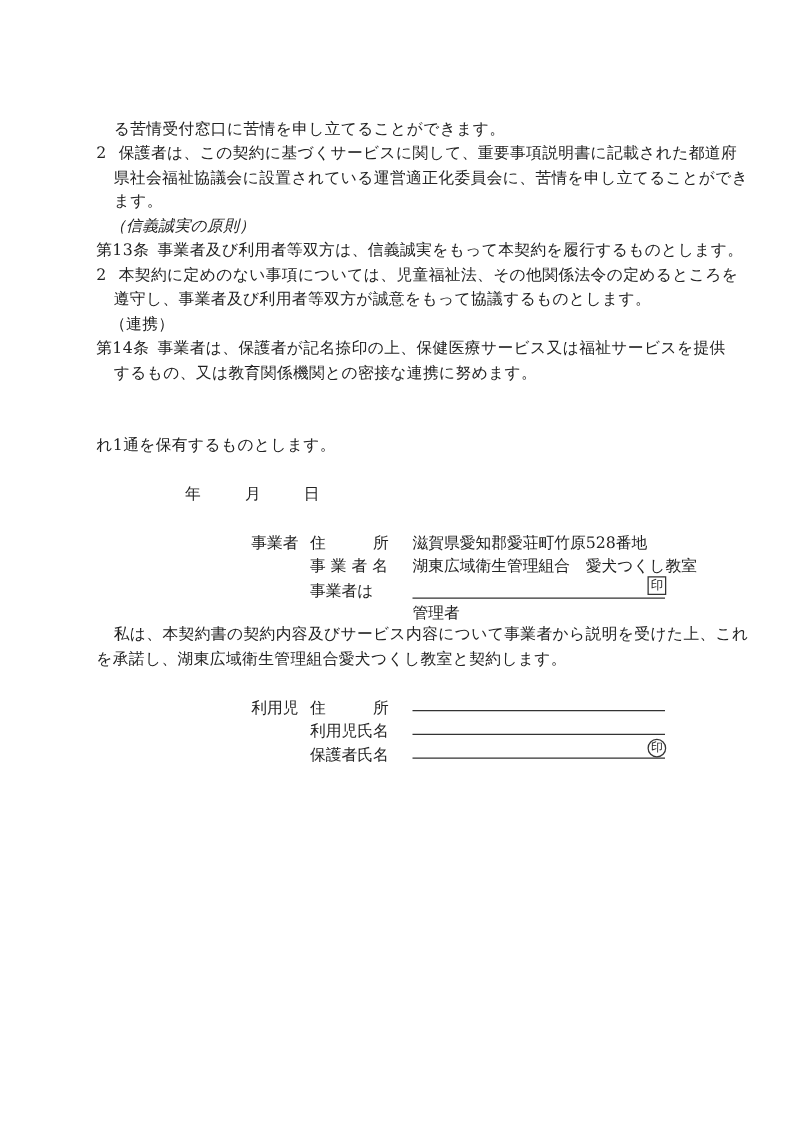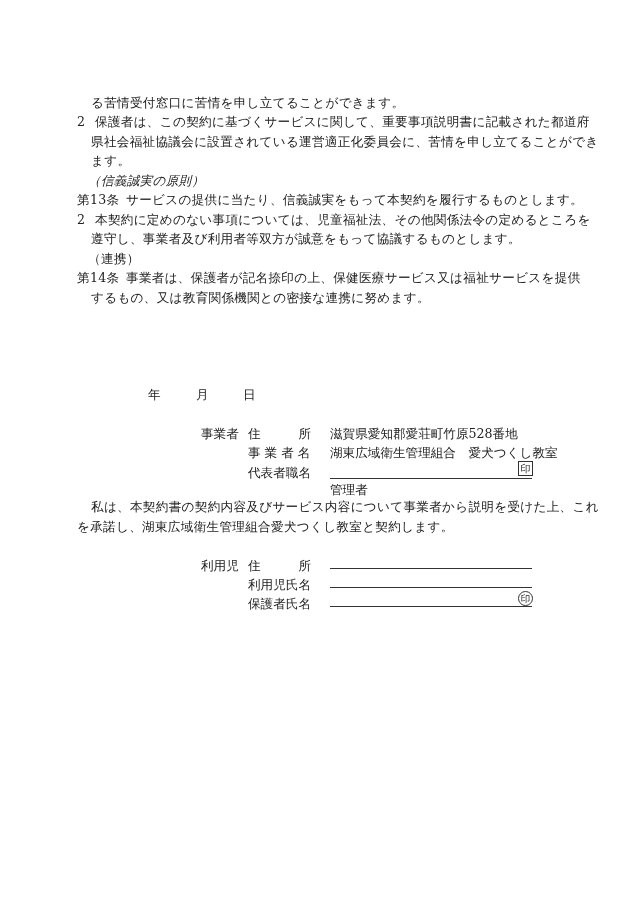--- a/index.html
+++ b/index.html
@@ -21,47 +21,48 @@
 
   <div class="line" style="left:77px; top:98px;">2</div>
   <div class="line" style="left:95px; top:98px;">保護者は、この契約に基づくサービスに関して、重要事項説明書に記載された都道府</div>
 
   <div class="line" style="left:91px; top:118px;">県社会福祉協議会に設置されている運営適正化委員会に、苦情を申し立てることができ</div>
   <div class="line" style="left:91px; top:137px;">ます。</div>
 
   <div class="line" style="left:88px; top:157px;font-style:italic;">（信義誠実の原則）</div>
 
   <div class="line" style="left:77px; top:176px;">第13条</div>
-  <div class="line" style="left:126px; top:176px;">サービスの提供に当たり、信義誠実をもって本契約を履行するものとします。</div>
+  <div class="line" style="left:126px; top:176px;">事業者及び利用者等双方は、信義誠実をもって本契約を履行するものとします。</div>
 
   <div class="line" style="left:77px; top:196px;">2</div>
   <div class="line" style="left:95px; top:196px;">本契約に定めのない事項については、児童福祉法、その他関係法令の定めるところを</div>
 
   <div class="line" style="left:91px; top:215px;">遵守し、事業者及び利用者等双方が誠意をもって協議するものとします。</div>
 
   <div class="line" style="left:88px; top:235px;">（連携）</div>
 
   <div class="line" style="left:77px; top:254px;">第14条</div>
   <div class="line" style="left:126px; top:254px;">事業者は、保護者が記名捺印の上、保健医療サービス又は福祉サービスを提供</div>
 
   <div class="line" style="left:91px; top:274px;">するもの、又は教育関係機関との密接な連携に努めます。</div>
 
+  <div class="line" style="left:77px; top:332px;">れ1通を保有するものとします。</div>
 
   <div class="lbl" style="left:148px; top:371px;">年</div>
   <div class="lbl" style="left:196px; top:371px;">月</div>
   <div class="lbl" style="left:243px; top:371px;">日</div>
 
   <div class="lbl" style="left:201px; top:410px;">事業者</div>
   <div class="lbl" style="left:248px; top:410px;">住　　　所</div>
   <div class="lbl" style="left:330px; top:410px;">滋賀県愛知郡愛荘町竹原528番地</div>
 
   <div class="lbl" style="left:248px; top:429px;text-align:right;">事 業 者 名</div>
   <div class="lbl" style="left:330px; top:429px;">湖東広域衛生管理組合　愛犬つくし教室</div>
 
-  <div class="lbl" style="left:248px; top:449px;">代表者職名</div>
+  <div class="lbl" style="left:248px; top:449px;">事業者は</div>
   <div class="lbl" style="left:330px; top:466px;">管理者</div>
   <div class="uline" style="left:330px; top:462px; width:202px;"></div>
   <div class="seal-sq" style="left:518px; top:445px;">印</div>
 
   <div class="line" style="left:91px; top:483px;">私は、本契約書の契約内容及びサービス内容について事業者から説明を受けた上、これ</div>
   <div class="line" style="left:77px; top:503px;">を承諾し、湖東広域衛生管理組合愛犬つくし教室と契約します。</div>
 
   <div class="lbl" style="left:201px; top:542px;">利用児</div>
   <div class="lbl" style="left:248px; top:542px;">住　　　所</div>
   <div class="lbl" style="left:333px; top:540px;"></div>

